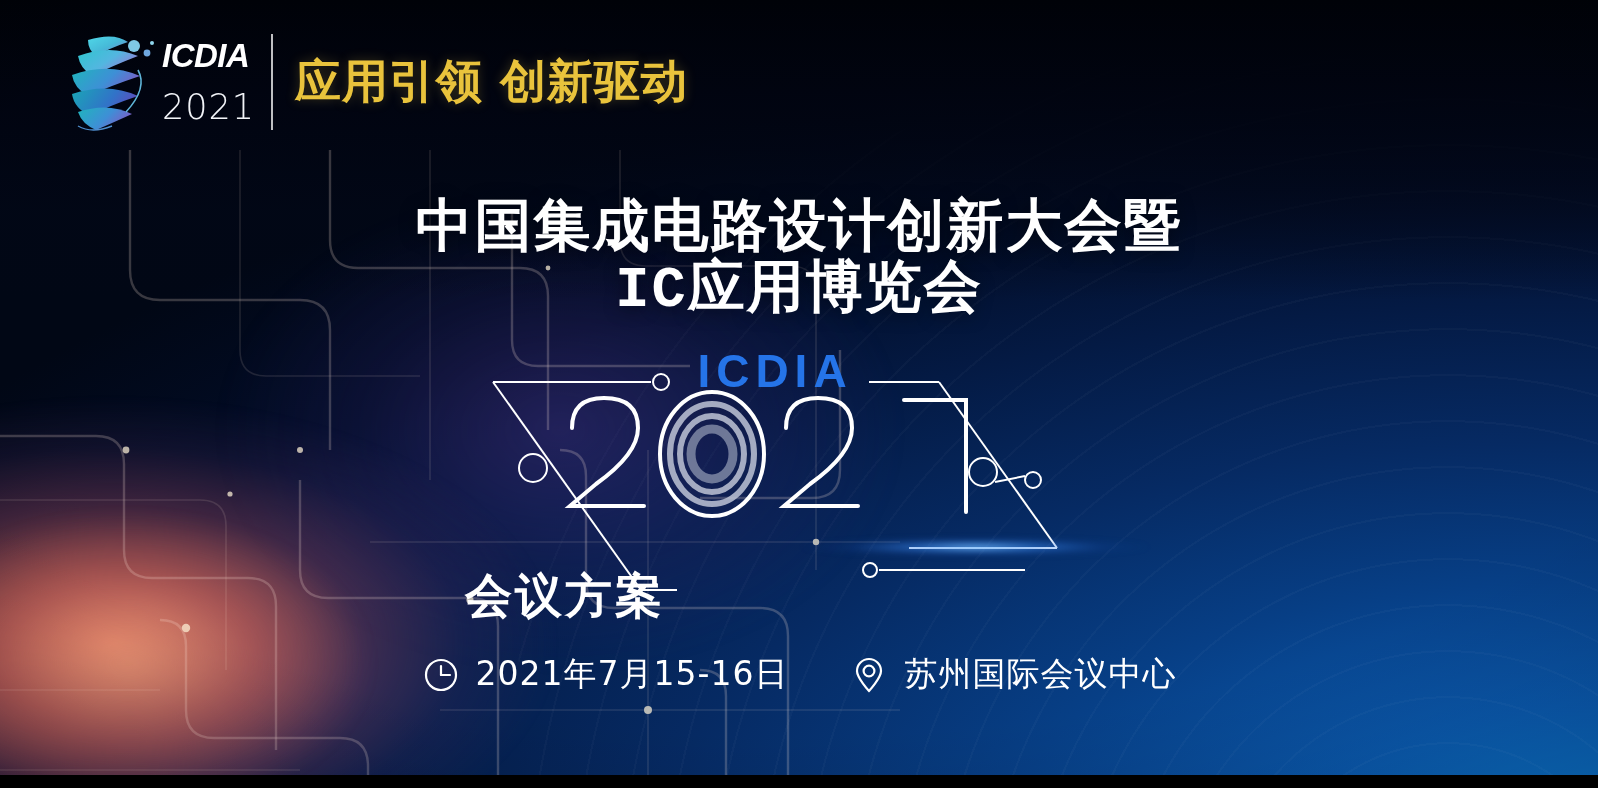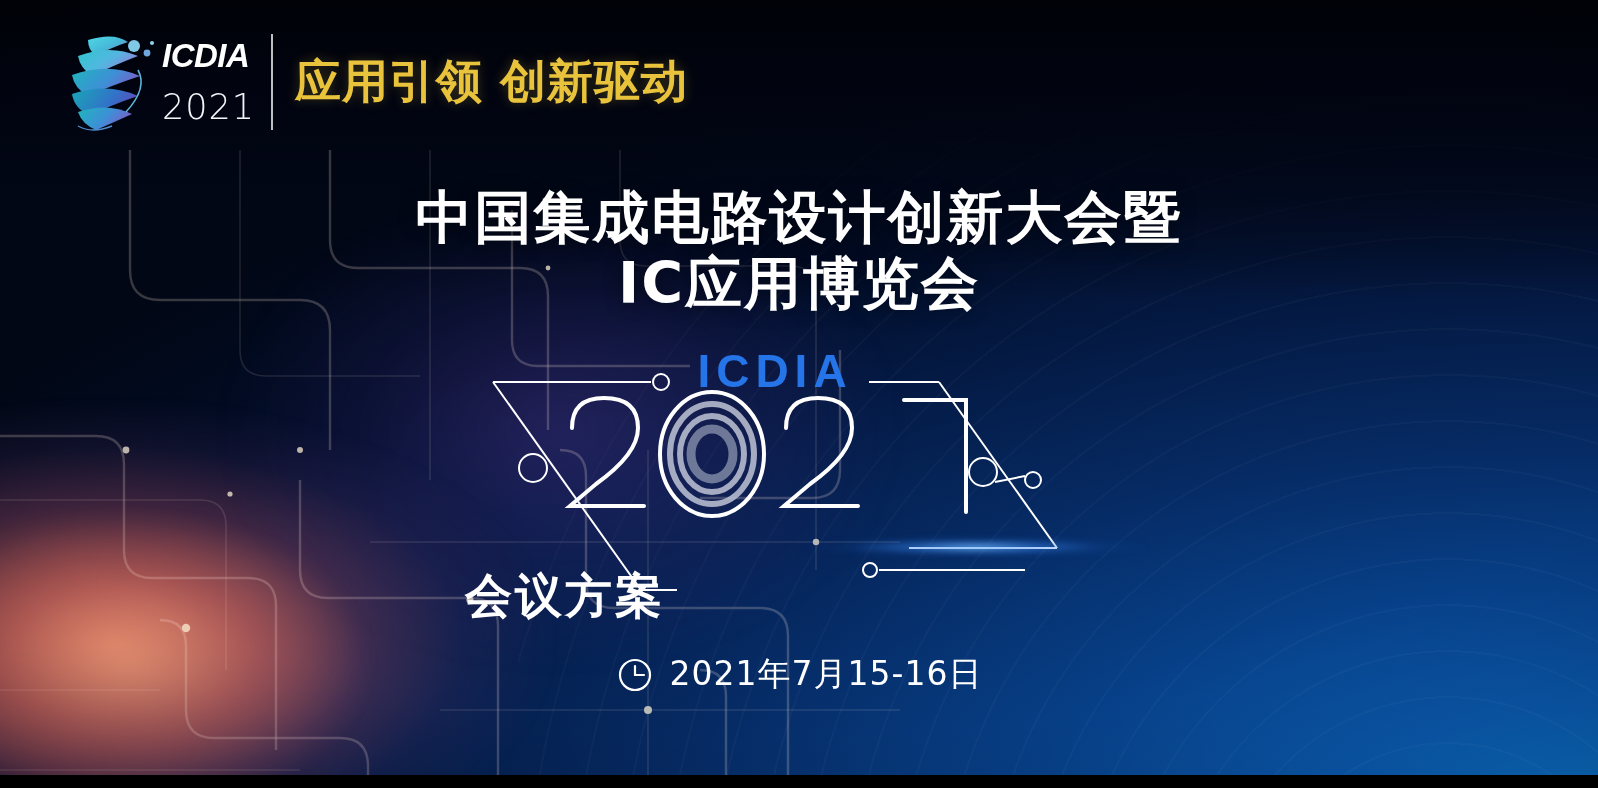--- a/index.html
+++ b/index.html
@@ -72,26 +72,26 @@
   }
   .divider{ width:2px; height:96px; background:rgba(255,255,255,0.75); margin:0 22px 0 16px; }
   .slogan{
     font-size:46px; font-weight:bold; color:#e9c33c; letter-spacing:1px;
     text-shadow:0 0 12px rgba(233,195,60,0.28);
     font-family:"DejaVu Sans", sans-serif;
   }
 
   
   .title{
-    position:absolute; left:0; right:0; top:184px; text-align:center;
+    position:absolute; left:0; right:0; top:192px; text-align:center;
     color:#ffffff; font-weight:bold; line-height:1.16; letter-spacing:2px;
     font-size:57px; font-family:"DejaVu Sans", sans-serif;
     text-shadow:0 2px 18px rgba(0,0,0,0.45);
   }
-  .title-l2{ display:block; }
+  .title-l2{ display:block;font-family:Liberation Mono, monospace; }
 
   
   .emblem{ position:absolute; left:465px; top:340px; width:620px; height:290px; }
   .emblem-frame{ position:absolute; inset:0; width:620px; height:290px; }
   .emblem-frame path, .emblem-frame line{ fill:none; stroke:#ffffff; stroke-width:2; }
   .emblem-frame circle.hollow{ fill:none; stroke:#ffffff; stroke-width:2; }
 
   .em-icdia{
     position:absolute; left:0; right:0; top:4px; text-align:center;
     font-size:46px; font-weight:bold; color:#2574e8; letter-spacing:6px;
@@ -257,15 +257,22 @@
 
   <div class="meta">
     <div class="meta-item">
       <svg class="meta-icon" viewBox="0 0 38 38">
         <circle cx="19" cy="19" r="15"></circle>
         <line x1="19" y1="10" x2="19" y2="19"></line>
         <line x1="19" y1="19" x2="28" y2="19"></line>
       </svg>
       <span class="meta-text">2021年7月15-16日</span>
     </div>
+    <div class="meta-item">
+      <svg class="meta-icon" viewBox="0 0 38 38">
+        <path d="M19 35 C19 35 31 22 31 15 A12 12 0 1 0 7 15 C7 22 19 35 19 35 Z"></path>
+        <circle cx="19" cy="15" r="5.4"></circle>
+      </svg>
+      <span class="meta-text">苏州国际会议中心</span>
+    </div>
   </div>
 
 </div>
 
 </body></html>

